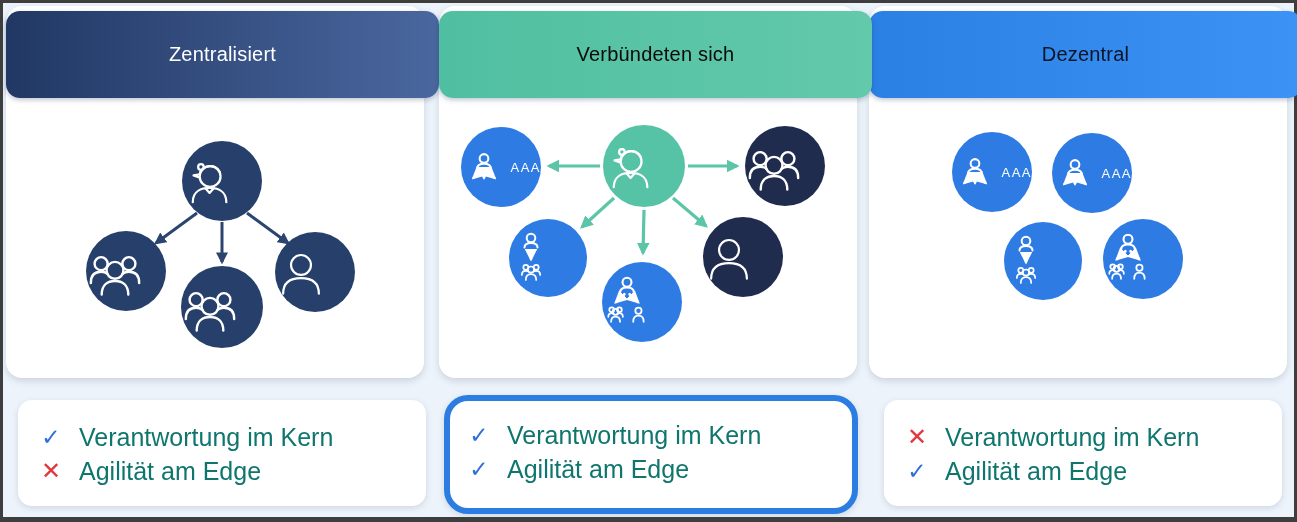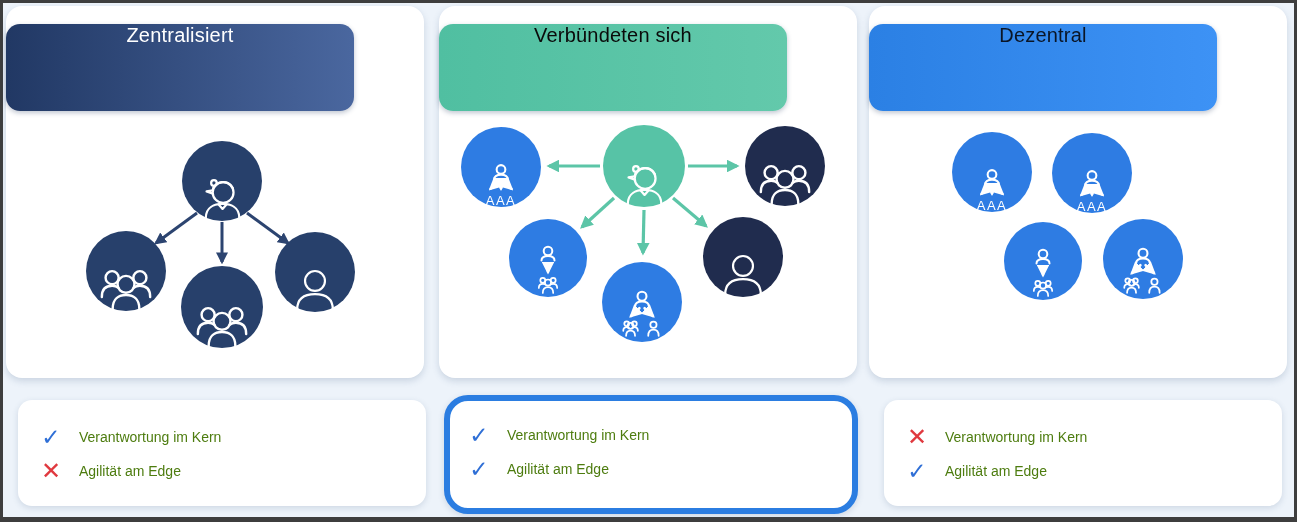--- a/index.html
+++ b/index.html
@@ -5,47 +5,47 @@
   html,body{margin:0;padding:0;background:#cfd6de;}
   body{font-family:"Liberation Sans","DejaVu Sans",sans-serif;}
   .stage{
     position:relative;width:1297px;height:522px;background:#edf3fa;overflow:hidden;
     box-shadow:inset 0 0 0 3px #3e3e3e, inset 0 -5px 0 0 #3e3e3e;
   }
   
   .col-body{position:absolute;top:6px;width:418px;height:372px;background:#ffffff;
     border-radius:16px;box-shadow:0 3px 7px rgba(60,90,130,.20);}
   
-  .col-header{position:absolute;top:24px;width:348px;height:87px;border-radius:14px;
-    display:flex;align-items:flex-start;justify-content:center;
+  .col-header{position:absolute;top:11px;width:433px;height:87px;border-radius:14px;
+    display:flex;align-items:center;justify-content:center;
     font-size:20px;letter-spacing:.2px;box-shadow:0 2px 5px rgba(30,50,90,.28);}
   .h-navy{background:linear-gradient(90deg,#213864,#4a679f);color:#ffffff;}
   .h-teal{background:linear-gradient(90deg,#50bfa1,#63c9ab);color:#0a0a0a;}
   .h-blue{background:linear-gradient(90deg,#2b80e4,#3d92f5);color:#0a1526;}
   
-  .node{position:absolute;border-radius:50%;display:flex;flex-direction:column;
-    align-items:center;justify-content:flex-end;}
+  .node{position:absolute;border-radius:50%;display:flex;
+    align-items:center;justify-content:space-between;}
   .navy{background:#27406b;}
   .darknavy{background:#202c4e;}
   .blue{background:#2e7ce3;}
   .teal{background:#57c3a6;}
   .st{fill:none;stroke:#ffffff;stroke-width:2;stroke-linecap:round;stroke-linejoin:round;}
   .thin{stroke-width:1.7;}
   .thick{stroke-width:2.5;}
   .aaa{color:#ffffff;font-size:13px;letter-spacing:1.5px;line-height:1;margin-top:1px;}
   .arrows{position:absolute;left:0;top:0;pointer-events:none;}
   
   .feature-card{position:absolute;background:#ffffff;border-radius:14px;
     box-shadow:0 2px 6px rgba(60,90,130,.18);padding:20px 0 0 20px;box-sizing:border-box;}
   .feature-card.hl{border:6px solid #2b7de1;border-radius:24px;padding:17px 0 0 16px;}
   .feat-row{display:flex;align-items:center;gap:15px;height:34px;}
   .mark{width:26px;text-align:center;line-height:1;font-family:"DejaVu Sans",sans-serif;}
   .mark.check{color:#2f6fd6;font-size:23px;}
   .mark.cross{color:#e0393f;font-size:24px;}
-  .feat-label{font-size:14px;color:#4d7c0f;}
+  .feat-label{font-size:25px;color:#0f766e;}
   .hidden-defs{position:absolute;width:0;height:0;}
 </style>
 </head>
 <body>
 
 <div class="stage">
 
   <svg class="hidden-defs" aria-hidden="true">
     <defs>
       <marker id="ahw" markerWidth="5" markerHeight="5" refX="4" refY="2.5" orient="auto">

